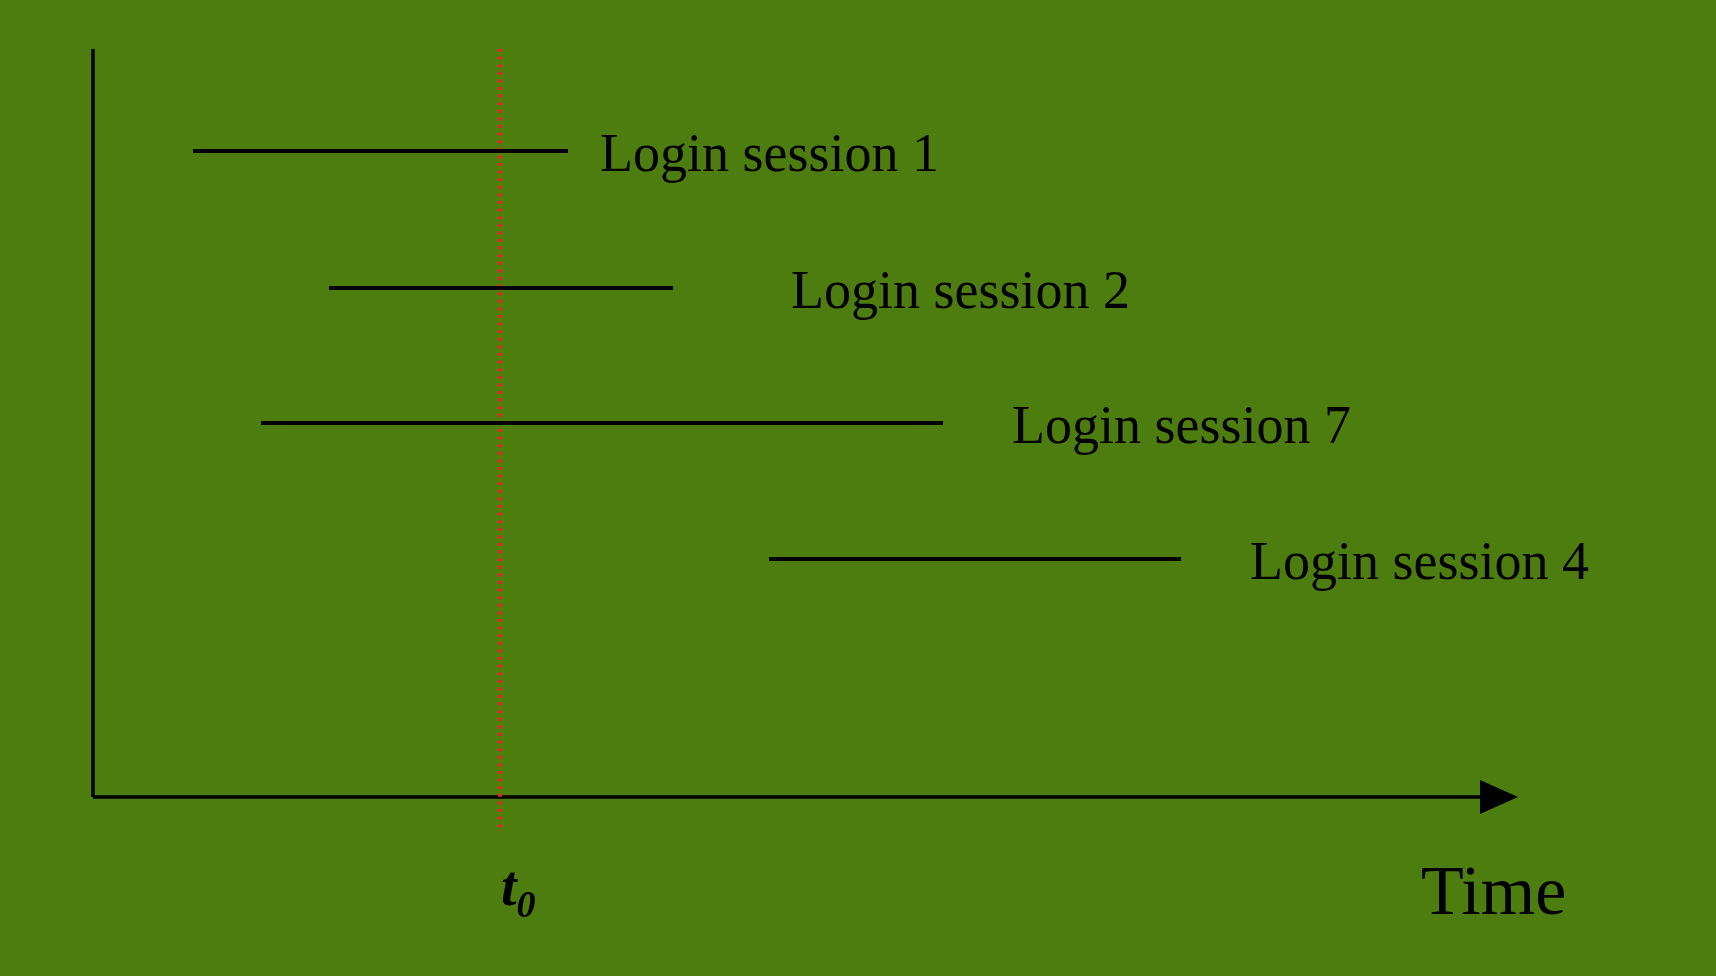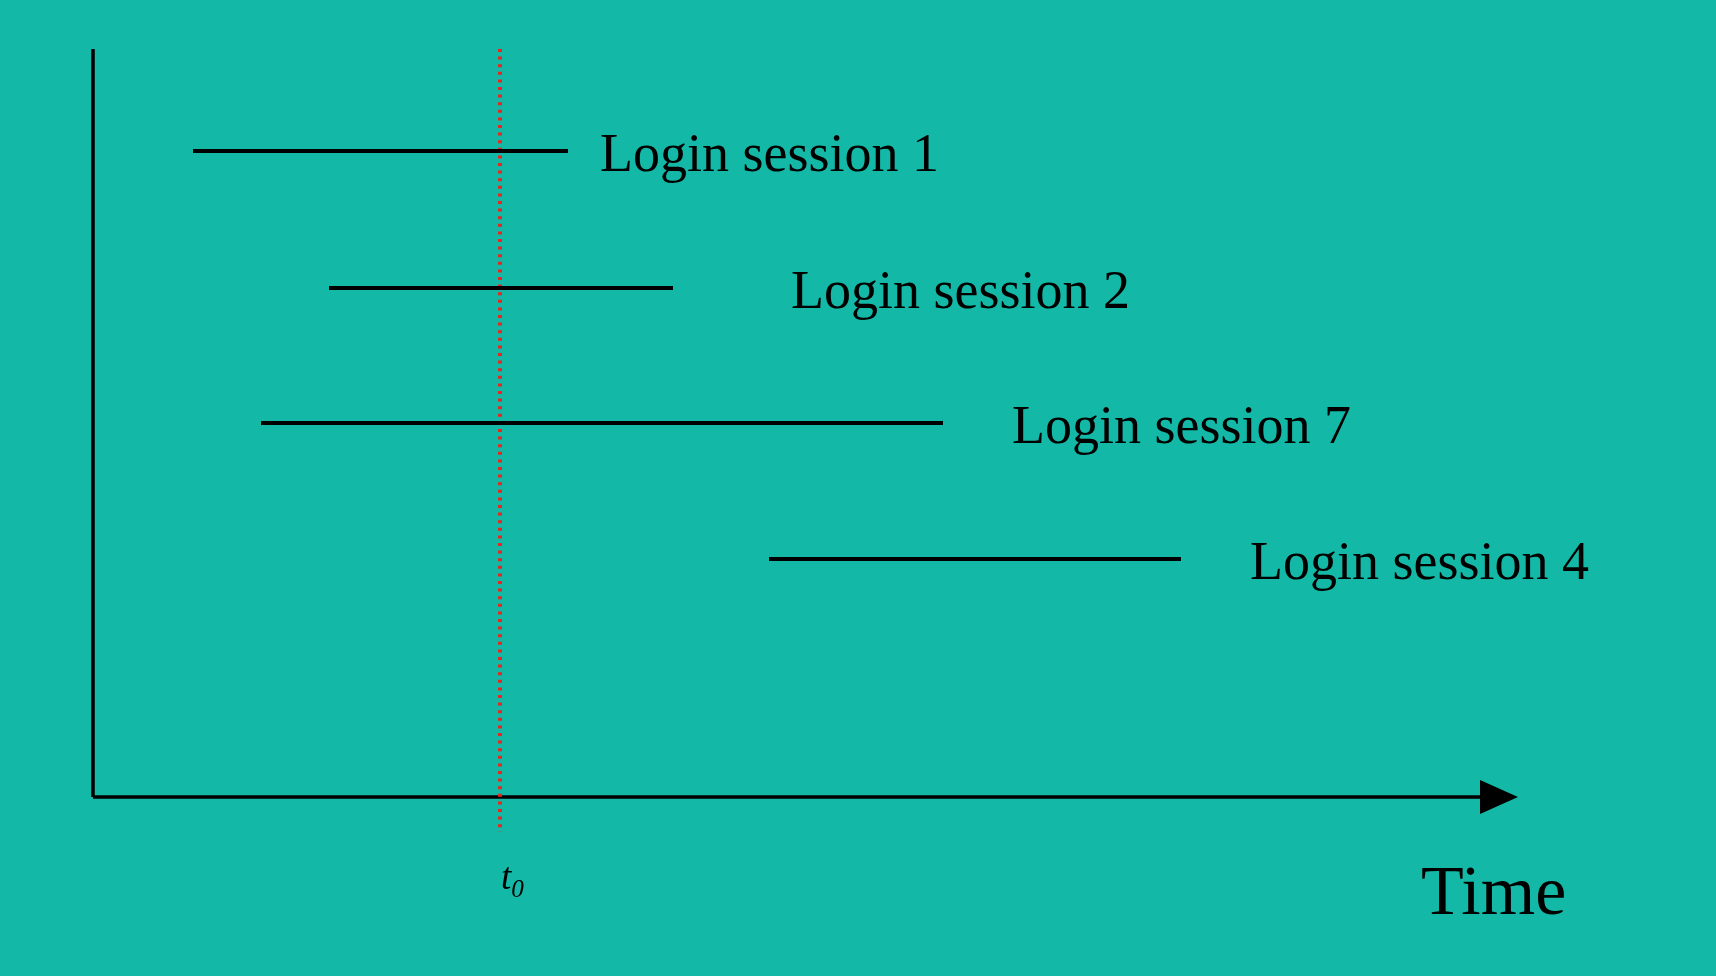--- a/index.html
+++ b/index.html
@@ -1,19 +1,19 @@
 <!DOCTYPE html>
 <html style="--marker: #e8261f;"><head>
 <meta charset="utf-8">
 <style>
   html,body{margin:0;padding:0;background:#ffffff;}
   .canvas{
     position:relative;
     width:1716px;height:976px;
-    background:#14b8a6;
+    background:#4d7c0f;
     overflow:hidden;
     font-family:"Liberation Serif", serif;
   }
   svg.fig{position:absolute;left:0;top:0;}
   .axis-line{stroke:#000;stroke-width:3.5;fill:none;}
   .session-line{stroke:#000;stroke-width:4;fill:none;}
   .marker-line{stroke:var(--marker,#e8261f);stroke-width:4;fill:none;stroke-dasharray:3 4.6;}
   .arrow-head{fill:#000;stroke:none;}
   .session-label{
     position:absolute;
@@ -22,22 +22,23 @@
     color:#000;white-space:nowrap;
   }
   .time-label{
     position:absolute;
     left:1421px;top:856px;
     font-size:70px;line-height:1;color:#000;
   }
   .t0-label{
     position:absolute;
     left:501px;top:858px;
-    font-size:37px;line-height:1;color:#000;
+    font-size:56px;line-height:1;color:#000;
     font-style:italic;
+    font-weight:bold;
   }
   .t0-label sub{font-size:0.68em;line-height:0;}
 </style>
 </head>
 <body>
 
 <div class="canvas">
 
   <svg class="fig" width="1716" height="976">
     <line class="axis-line" x1="93" y1="49" x2="93" y2="797"></line>

